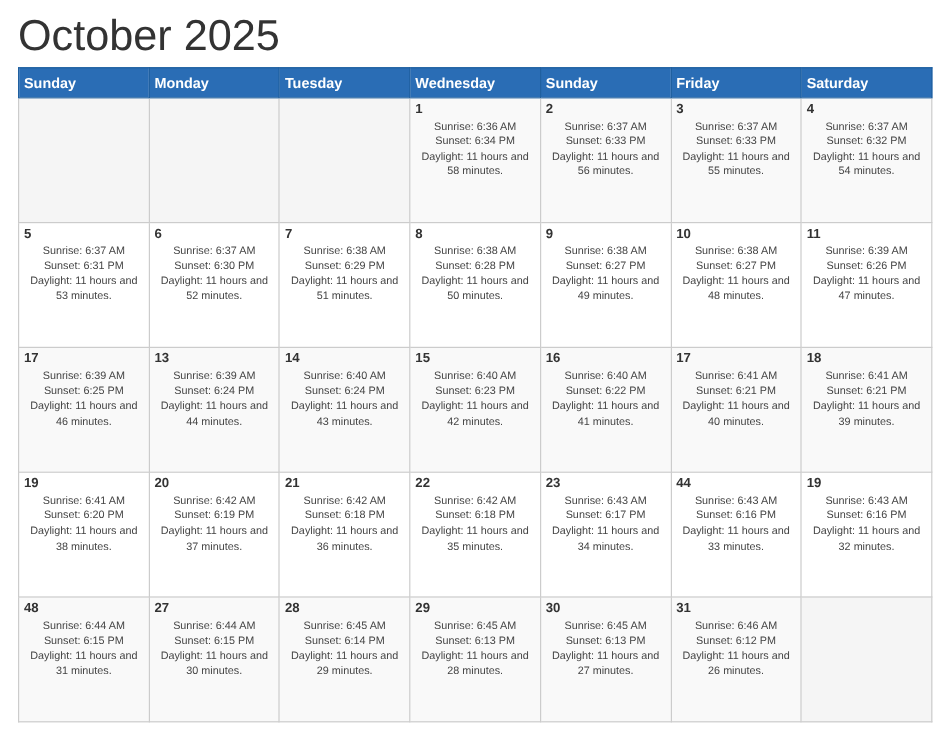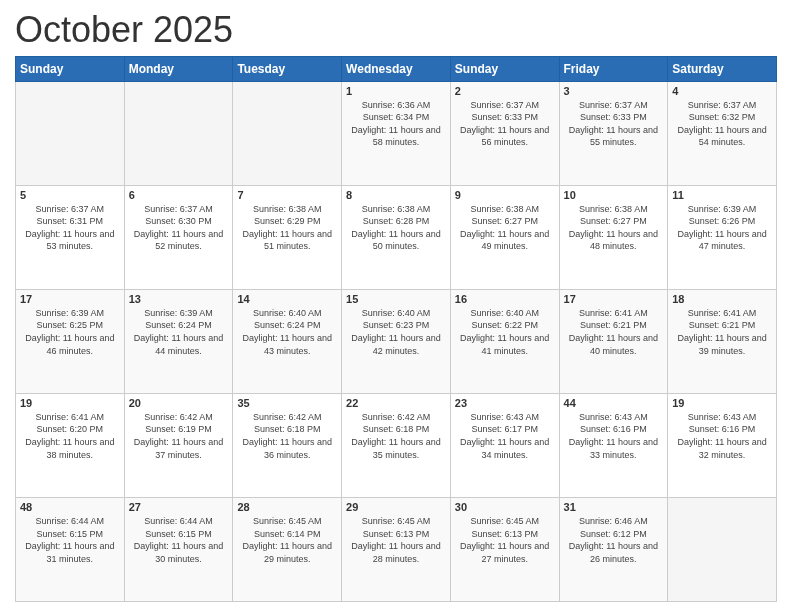--- a/index.html
+++ b/index.html
@@ -222,21 +222,21 @@
         <tr>
           <td>
             <span class="day-number">19</span>
             <div class="day-info">Sunrise: 6:41 AM<br>Sunset: 6:20 PM<br>Daylight: 11 hours and 38 minutes.</div>
           </td>
           <td>
             <span class="day-number">20</span>
             <div class="day-info">Sunrise: 6:42 AM<br>Sunset: 6:19 PM<br>Daylight: 11 hours and 37 minutes.</div>
           </td>
           <td>
-            <span class="day-number">35</span>
+            <span class="day-number">21</span>
             <div class="day-info">Sunrise: 6:42 AM<br>Sunset: 6:18 PM<br>Daylight: 11 hours and 36 minutes.</div>
           </td>
           <td>
             <span class="day-number">22</span>
             <div class="day-info">Sunrise: 6:42 AM<br>Sunset: 6:18 PM<br>Daylight: 11 hours and 35 minutes.</div>
           </td>
           <td>
             <span class="day-number">23</span>
             <div class="day-info">Sunrise: 6:43 AM<br>Sunset: 6:17 PM<br>Daylight: 11 hours and 34 minutes.</div>
           </td>

